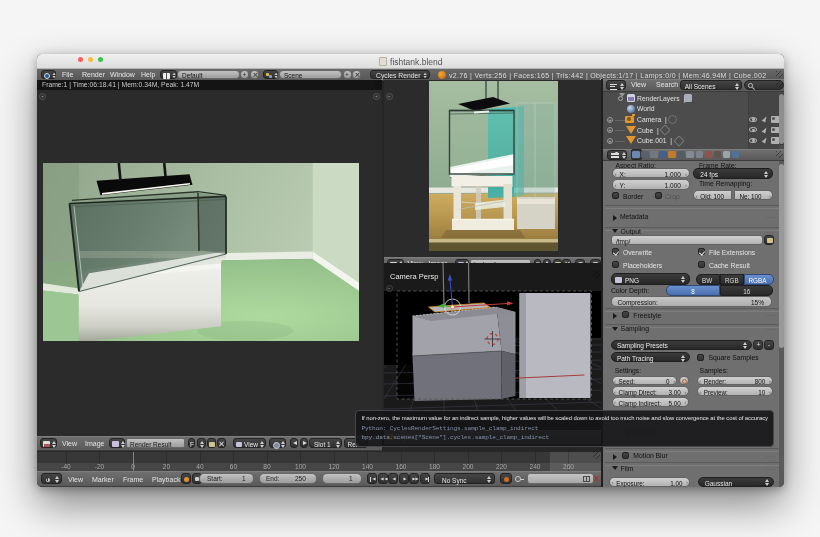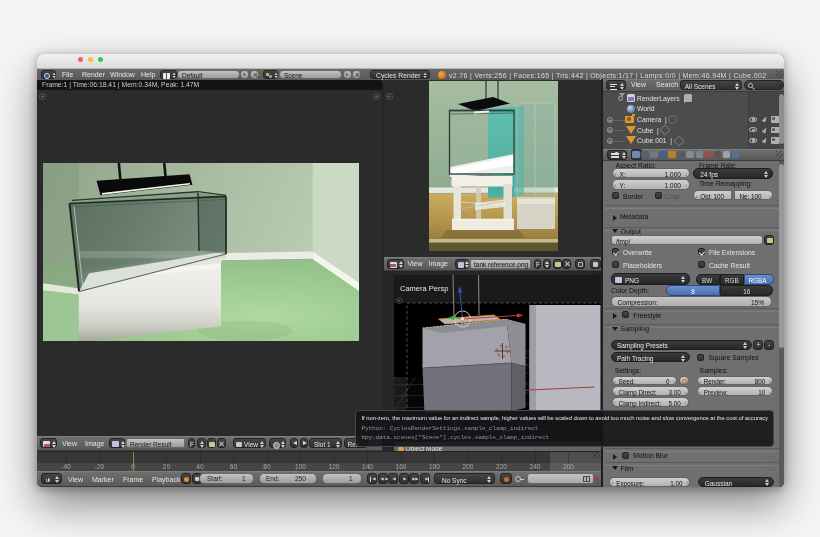--- a/index.html
+++ b/index.html
@@ -53,20 +53,21 @@
   .tr3{width:0;height:0;border-top:2.5px solid transparent;border-bottom:2.5px solid transparent;border-left:4px solid #d8d8d8;}
 </style>
 </head>
 <body>
 <div class="a win">
 
   <div class="a tbar"></div>
   <div class="a tl" style="left:41px;background:#f85f58;"></div>
   <div class="a tl" style="left:51px;background:#fbbd3f;"></div>
   <div class="a tl" style="left:61px;background:#35c649;"></div>
+  <div class="a title"><span style="display:inline-block;width:6px;height:7.5px;background:#e3ddd2;border:1px solid #b8b0a0;border-radius:1px;vertical-align:-1.5px;margin-right:3.5px;"></span>fishtank.blend</div>
 
   <div class="a ibar"></div>
   <div class="a" id="infobar-items" style="left:0;top:15px;width:747px;height:11px;">
     <div class="a btn" style="left:4px;top:1px;width:15px;height:9px;">
       <span class="a" style="left:2px;top:1.5px;width:6px;height:6px;border-radius:50%;background:#2a5a8a;border:1px solid #cfd8e2;box-sizing:border-box;"></span>
       <span class="a ud" style="left:10px;top:1px;transform:scale(0.8);"></span>
     </div>
     <div class="a m" style="left:25px;">File</div>
     <div class="a m" style="left:45px;">Render</div>
     <div class="a m" style="left:73px;">Window</div>
@@ -321,21 +322,21 @@
           <span class="a xx" style="left:1px;top:1.5px;"></span>
         </div>
       <div class="a btn" style="left:191px;top:1.5px;width:10px;height:10px;">
           <span class="a" style="left:2px;top:2.5px;width:5px;height:5px;border:1px solid #bbb;border-radius:1px;box-sizing:border-box;"></span>
         </div>
       <div class="a btn" style="left:206px;top:1.5px;width:11px;height:10px;">
           <span class="a" style="left:2px;top:2.5px;width:5px;height:5px;background:#c8bfd8;border-radius:1px;"></span>
         </div>
     </div>
   </div>
-  <div class="a" id="mid-3d" style="left:346.5px;top:221px;width:217.5px;height:155px;margin-left:10px;">
+  <div class="a" id="mid-3d" style="left:346.5px;top:209px;width:217.5px;height:155px;">
     <svg class="a" style="left:0;top:0;" width="218" height="167" viewBox="0 0 218 167">
       <rect x="0" y="0" width="218" height="167" fill="#1a1a1a"></rect>
       <rect x="13" y="28" width="194.5" height="108" fill="#050505"></rect>
       <g stroke="#49495f" stroke-width="0.7" opacity="0.65">
         <line x1="0" y1="160" x2="218" y2="152"></line>
           <line x1="0" y1="146" x2="218" y2="139"></line>
         <line x1="0" y1="133" x2="218" y2="127"></line>
           <line x1="0" y1="121" x2="218" y2="116"></line>
         <line x1="0" y1="110" x2="218" y2="106"></line>
           <line x1="0" y1="100" x2="218" y2="97"></line>

